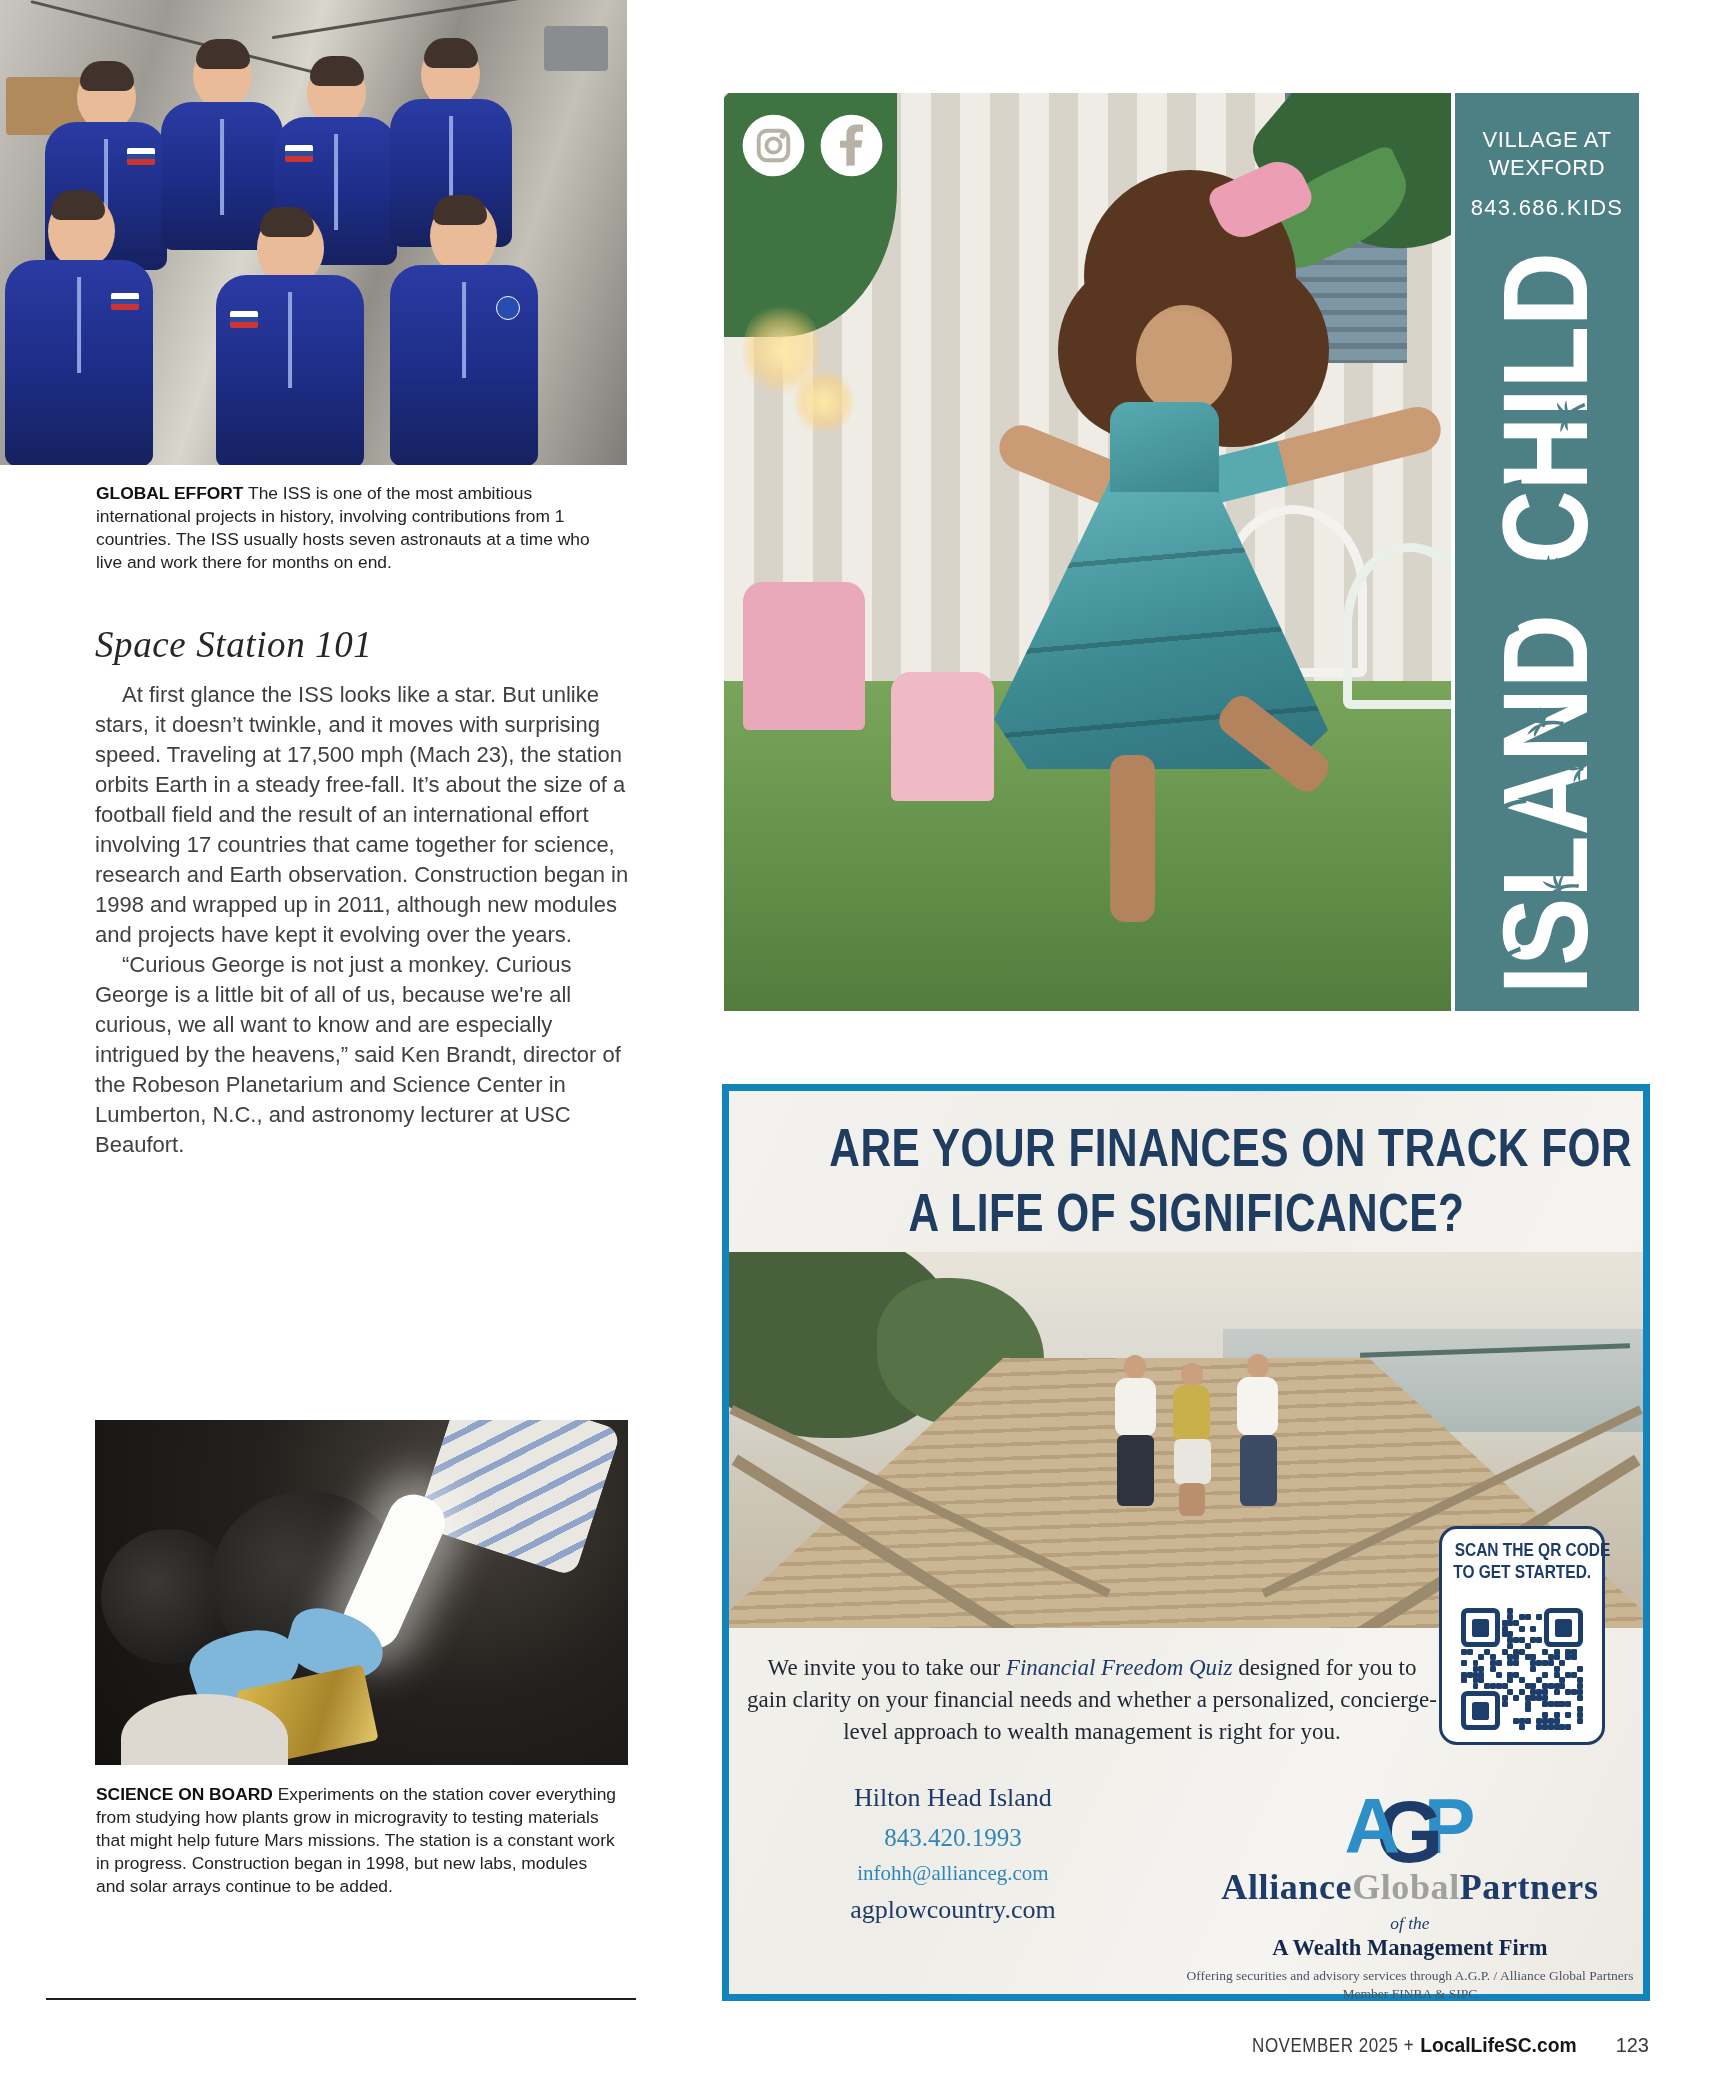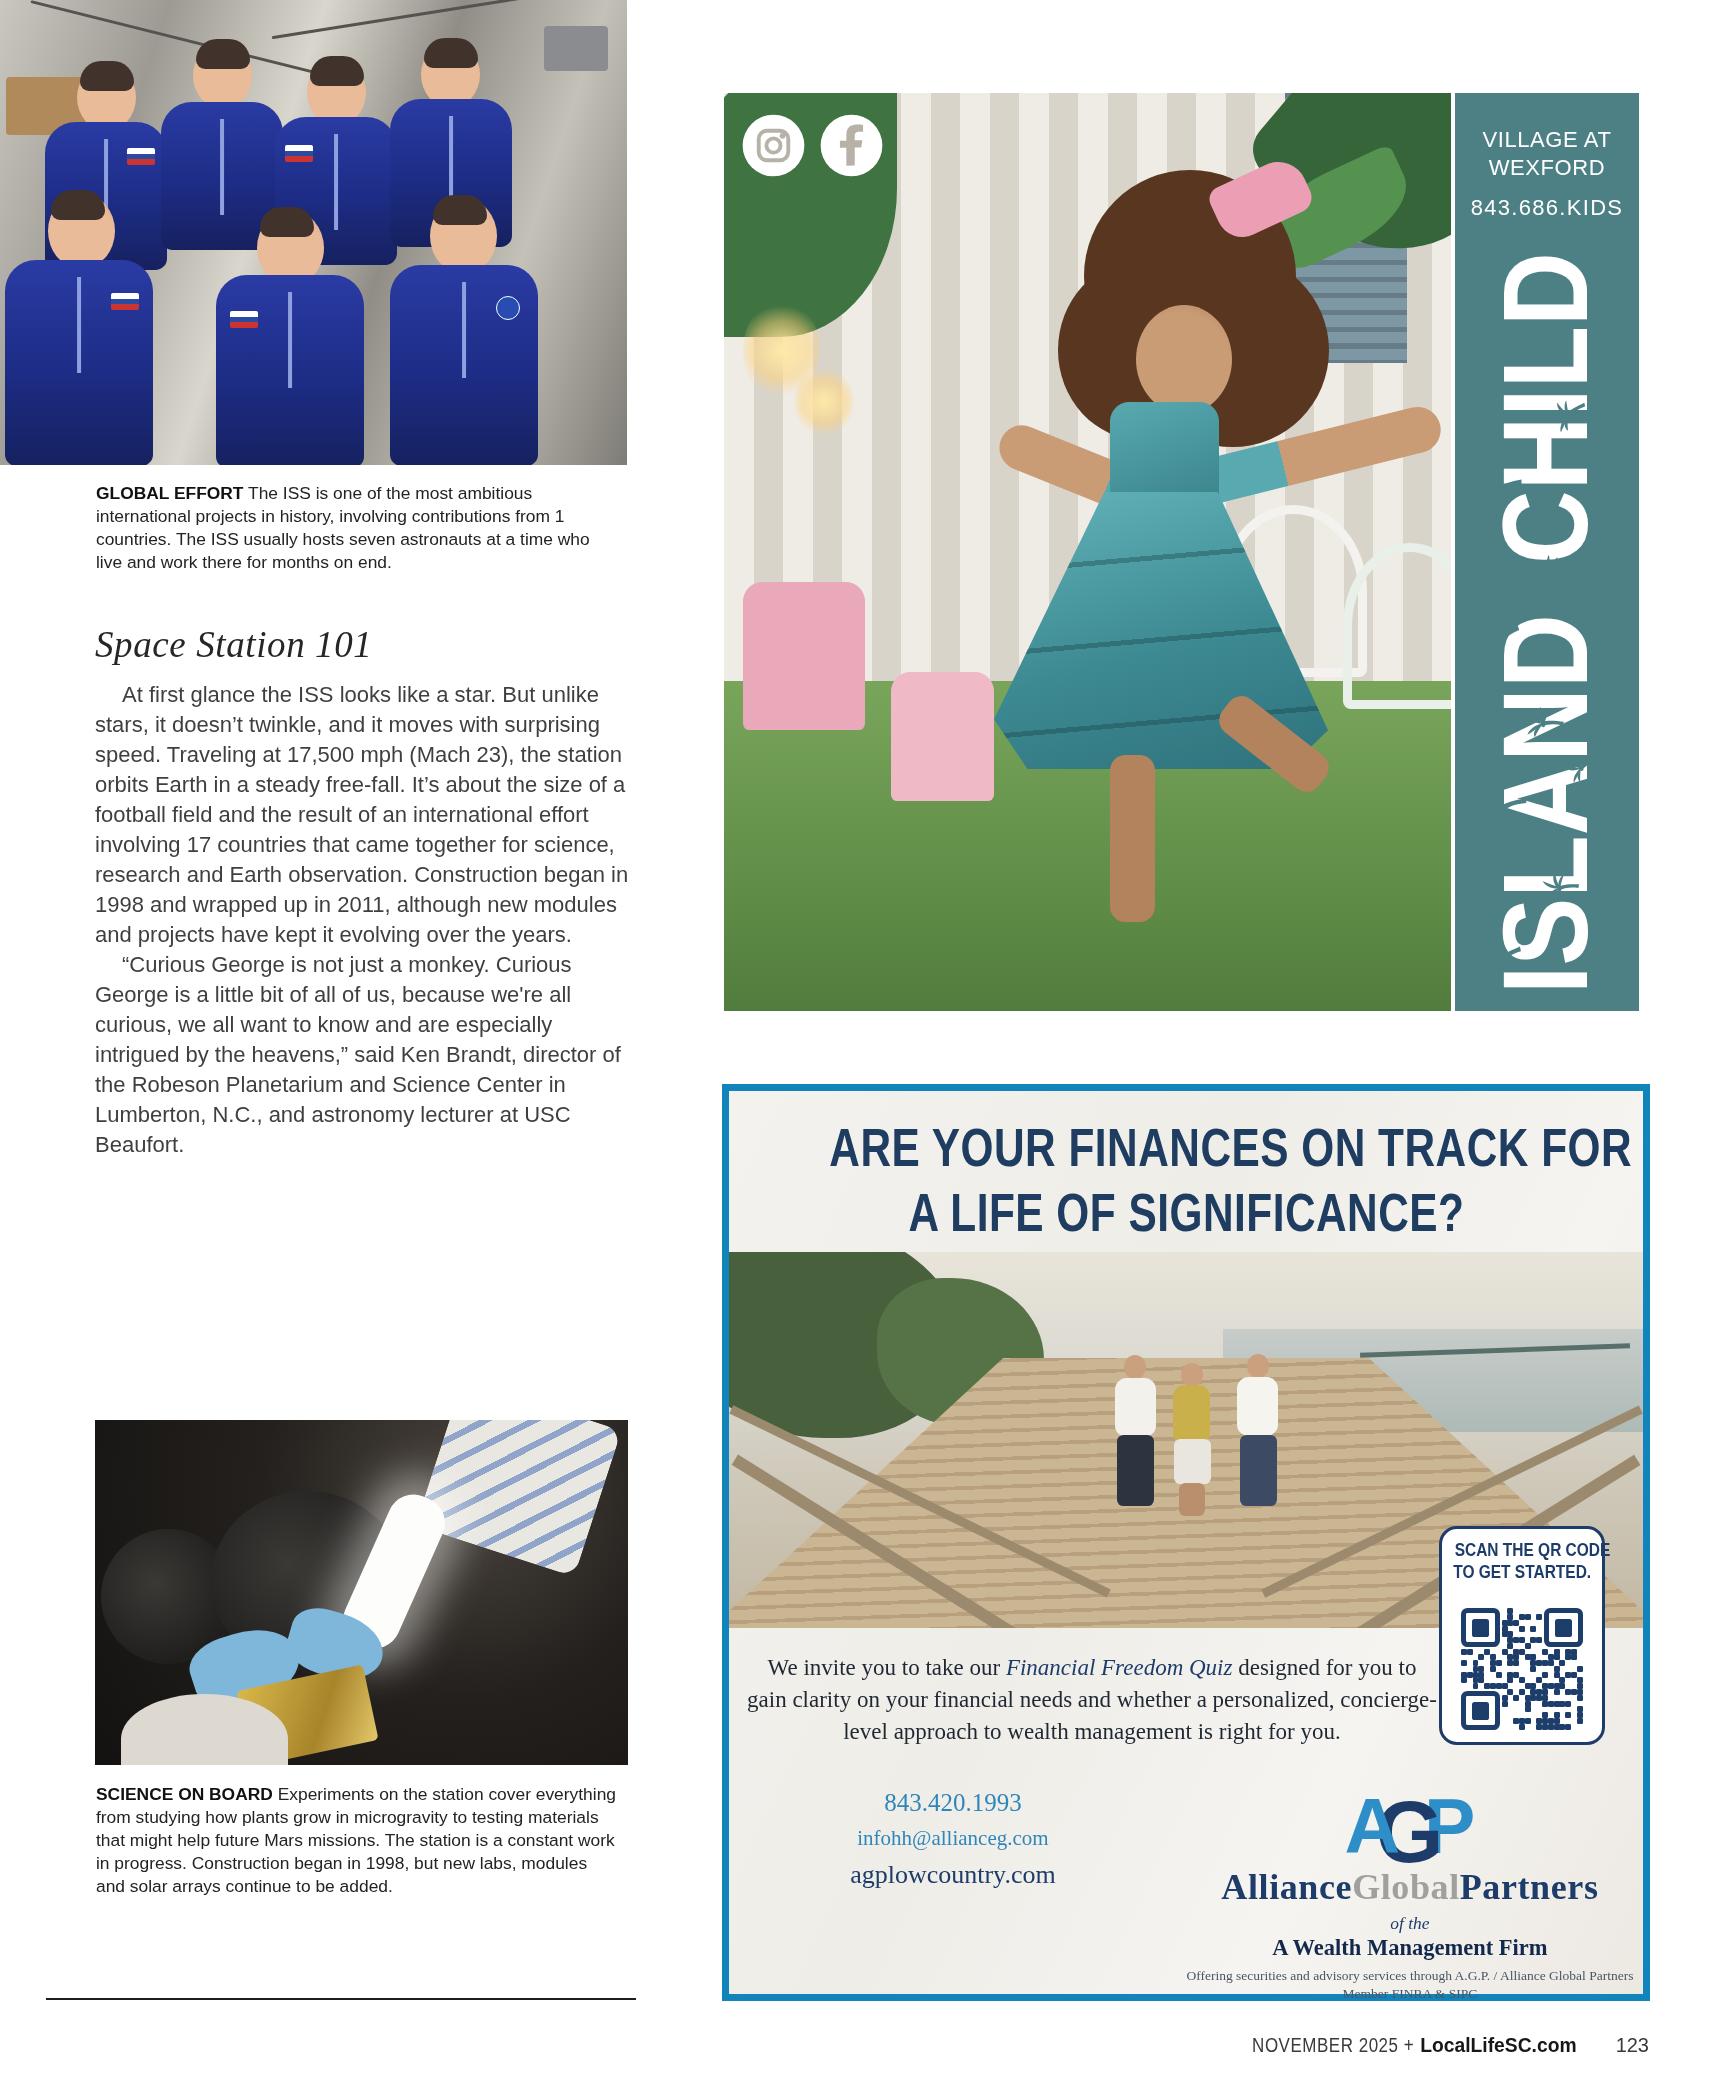--- a/index.html
+++ b/index.html
@@ -563,20 +563,21 @@
           <i style="left:104px;top:116px"></i>
         </div>
     </div>
 
     <div id="invite">
       <span>We invite you to take our </span><em>Financial Freedom Quiz</em><span> designed for you to gain clarity on your financial needs and whether a personalized, concierge-level approach to wealth management is right for you.</span>
     </div>
 
     <div id="adbottom">
       <div id="contact">
+        <div class="l2">Hilton Head Island</div>
         <div class="l3">843.420.1993</div>
         <div class="l4">infohh@allianceg.com</div>
         <div class="l5">agplowcountry.com</div>
       </div>
       <div id="agp">
         <div id="agpletters">
           <span class="agA">A</span><span class="agG">G</span><span class="agP">P</span>
         </div>
         <div id="agpname">
           <span class="n1">Alliance</span><span class="n2">Global</span><span class="n3">Partners</span>

